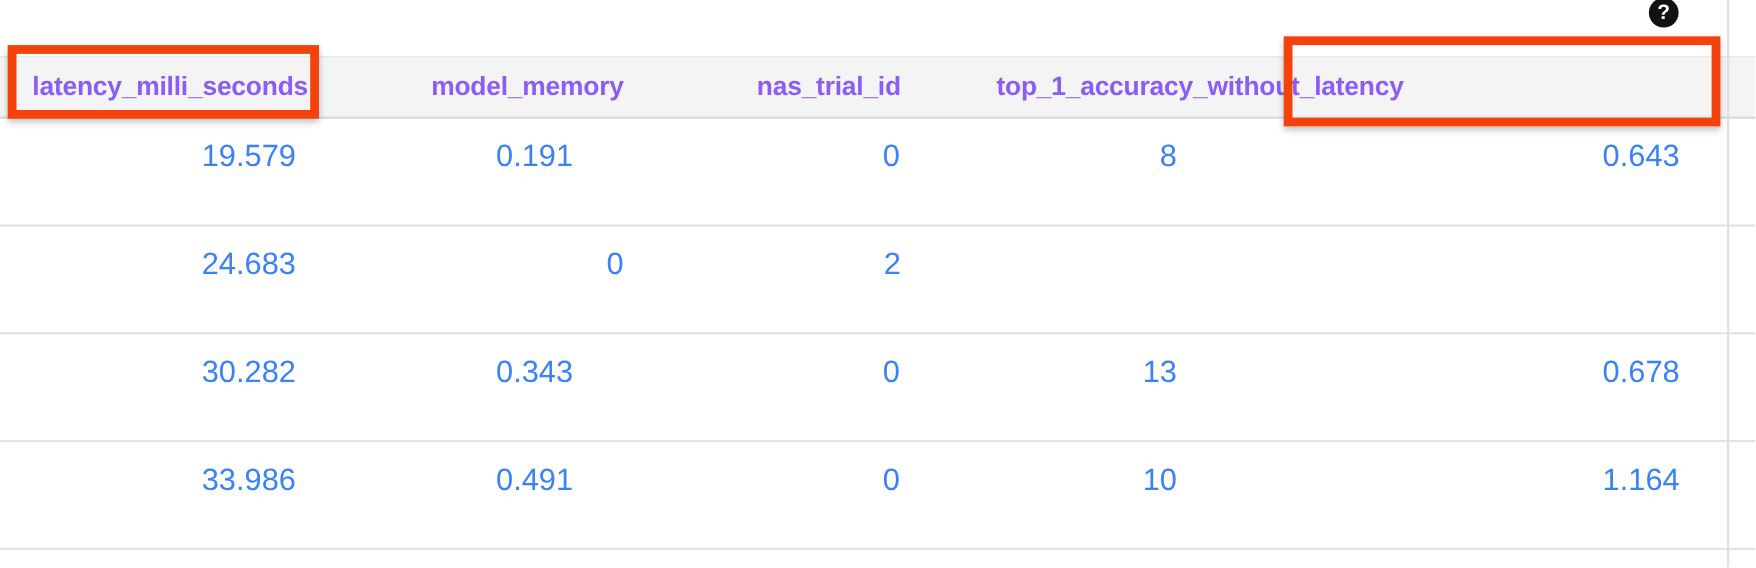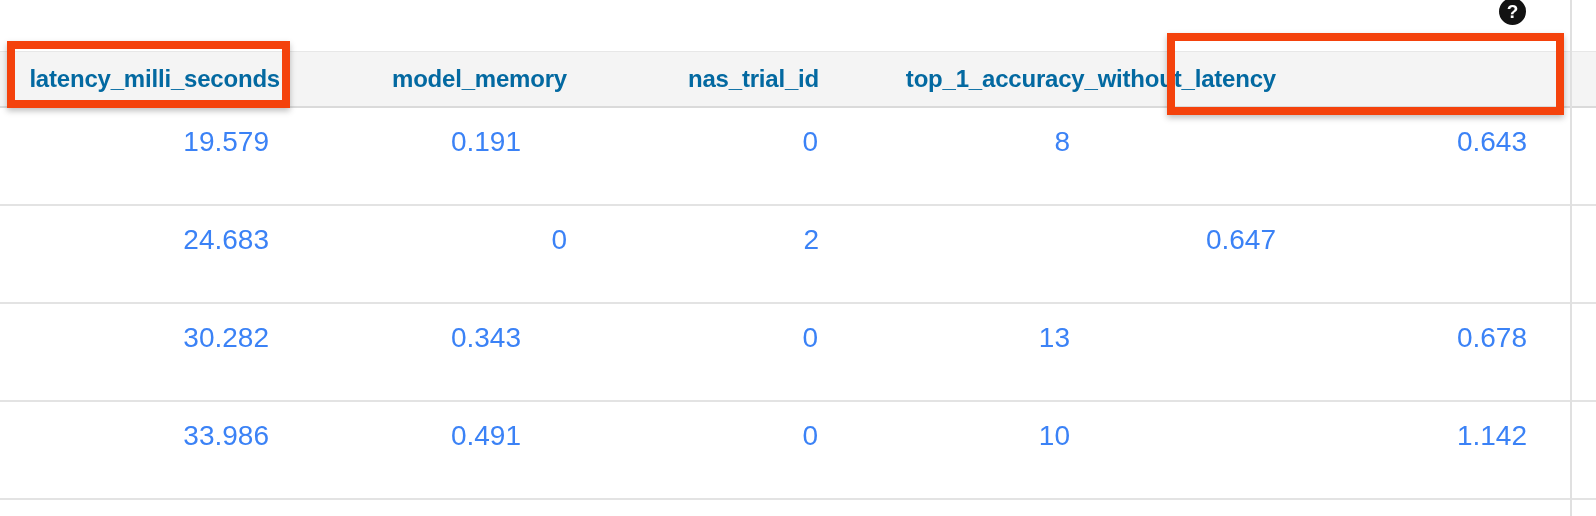--- a/index.html
+++ b/index.html
@@ -55,21 +55,21 @@
     display: flex;
     align-items: center;
     z-index: 1;
   }
   .th {
     box-sizing: border-box;
     text-align: right;
     padding-right: 16px;
     font-size: 24px;
     font-weight: bold;
-    color: #0369a1;
+    color: #8b5cf6;
     letter-spacing: -0.2px;
     white-space: nowrap;
     cursor: pointer;
   }
 
   
   .tbody {
     position: absolute;
     left: 0;
     top: 108px;
@@ -145,39 +145,38 @@
       <div class="td c2">0</div>
       <div class="td c3">8</div>
       <div class="td c4">0.643</div>
       <div class="td c5"></div>
     </div>
 
     <div class="row">
       <div class="td c0">24.683</div>
       <div class="td c2">0</div>
       <div class="td c3">2</div>
-      <div class="td c4">0.647</div>
       <div class="td c5"></div>
     </div>
 
     <div class="row">
       <div class="td c0">30.282</div>
       <div class="td c1">0.343</div>
       <div class="td c2">0</div>
       <div class="td c3">13</div>
       <div class="td c4">0.678</div>
       <div class="td c5"></div>
     </div>
 
     <div class="row">
       <div class="td c0">33.986</div>
       <div class="td c1">0.491</div>
       <div class="td c2">0</div>
       <div class="td c3">10</div>
-      <div class="td c4">1.142</div>
+      <div class="td c4">1.164</div>
       <div class="td c5"></div>
     </div>
 
   </div>
 
   <div class="hl-box hl-box-1"></div>
   <div class="hl-box hl-box-2"></div>
 
 </div>
 

